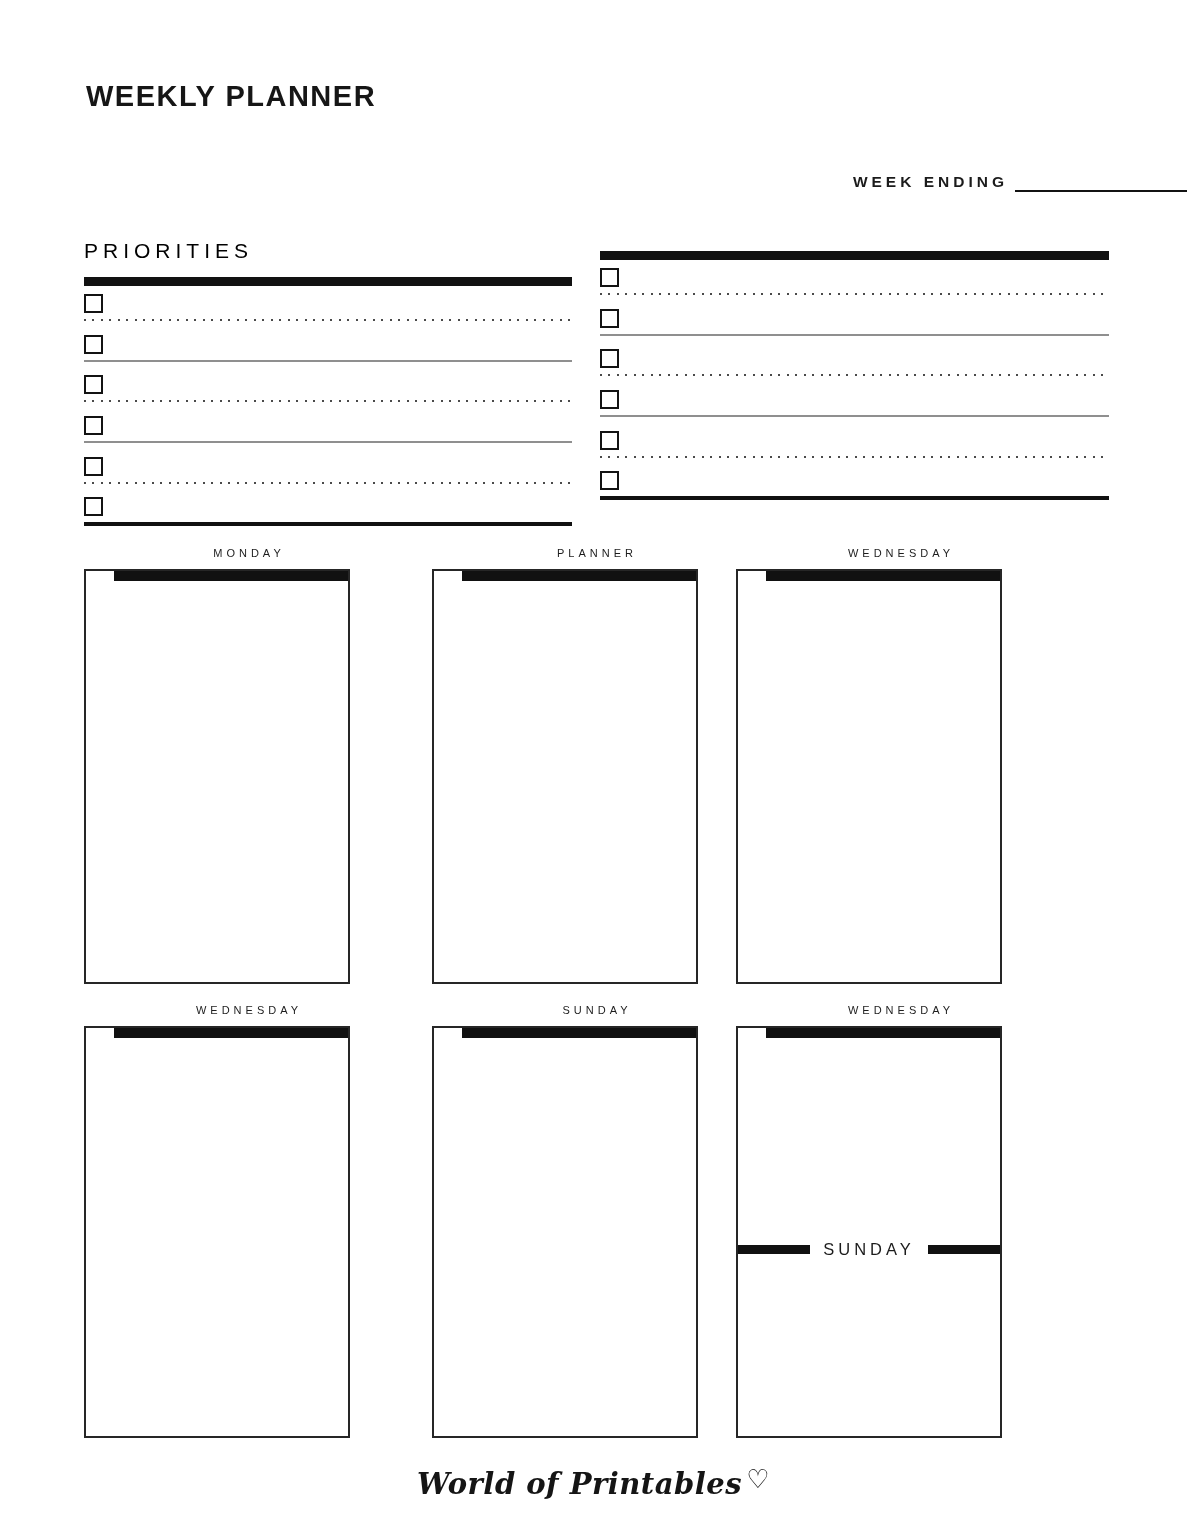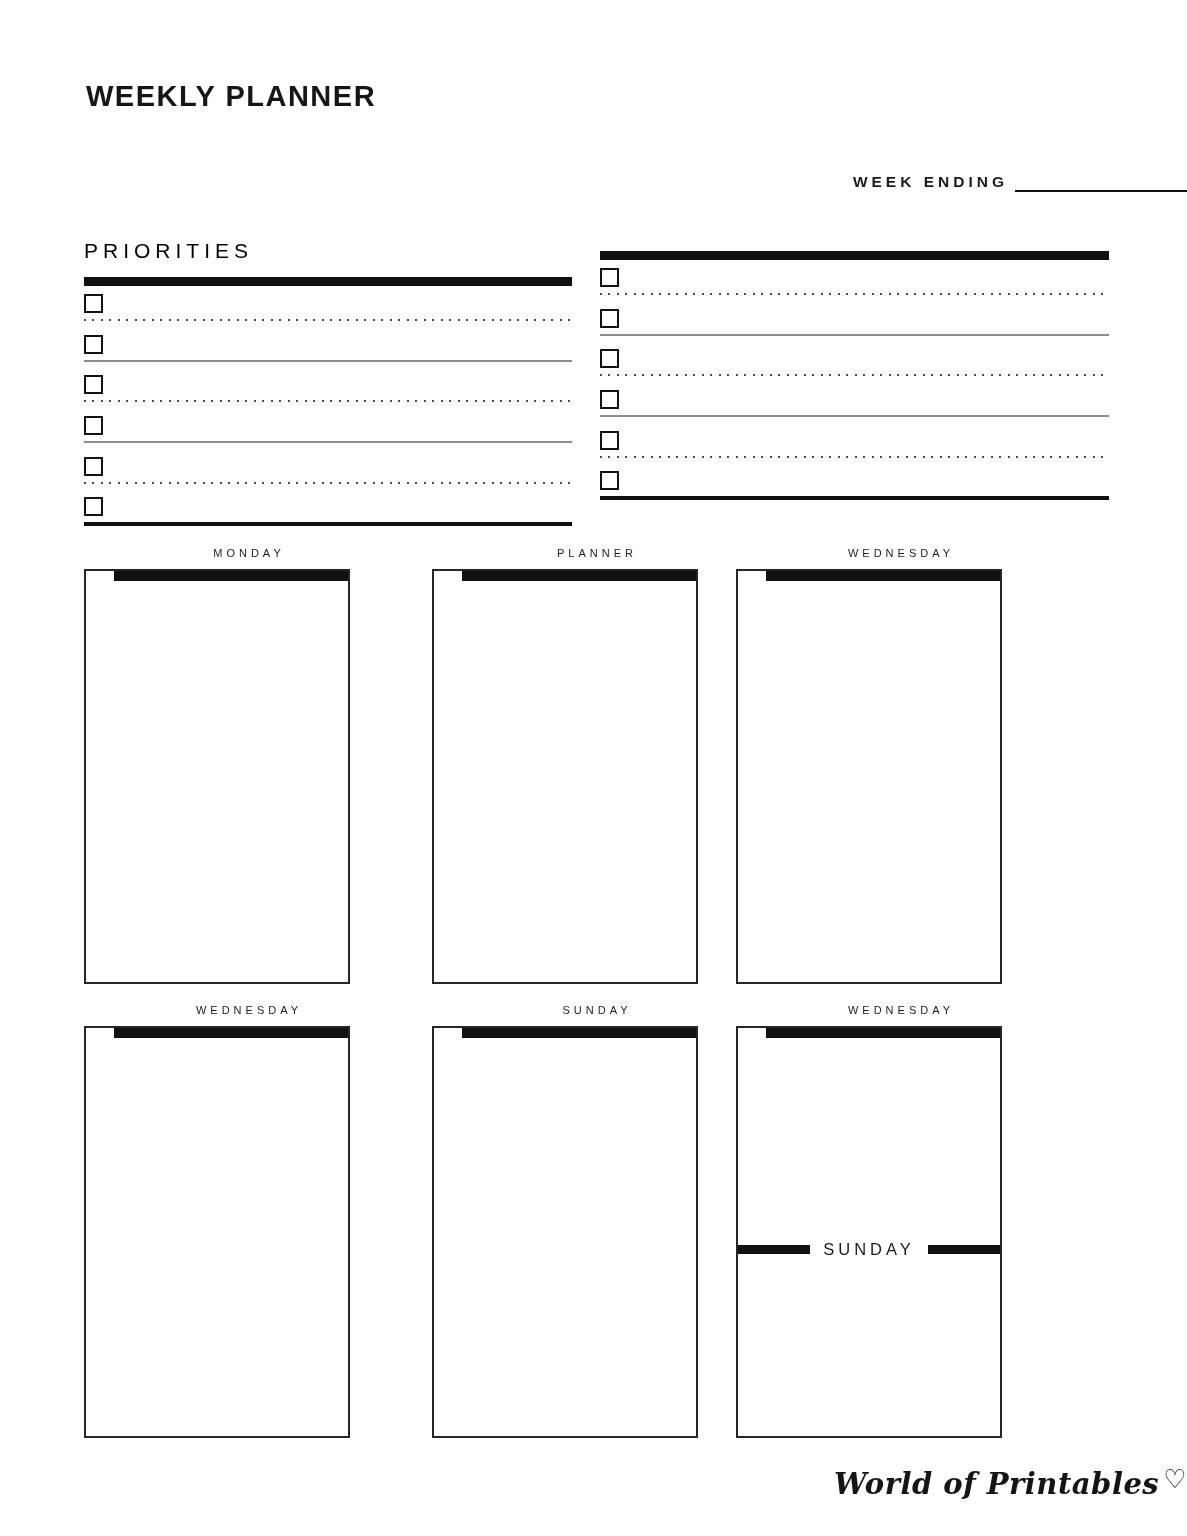--- a/index.html
+++ b/index.html
@@ -77,21 +77,21 @@
     display:flex;align-items:center;
   }
   .sunday-divider .bar{flex:1;height:9px;background:#111111;}
   .sunday-divider .label{
     padding:0 13px;font-size:16.5px;font-weight:500;letter-spacing:4px;color:#1c1c1c;
     white-space:nowrap;
   }
 
   
   .footer{
-    position:absolute;left:0;right:0;top:1464px;text-align:right;
+    position:absolute;left:0;right:0;top:1464px;text-align:center;
     font-family:"DejaVu Serif", serif;font-style:italic;font-weight:700;
     font-size:29px;color:#151515;letter-spacing:0.5px;
   }
   .footer .heart{font-style:normal;font-size:26px;vertical-align:6px;margin-left:4px;}
 </style>
 </head>
 <body>
 
 <div class="page">
 

